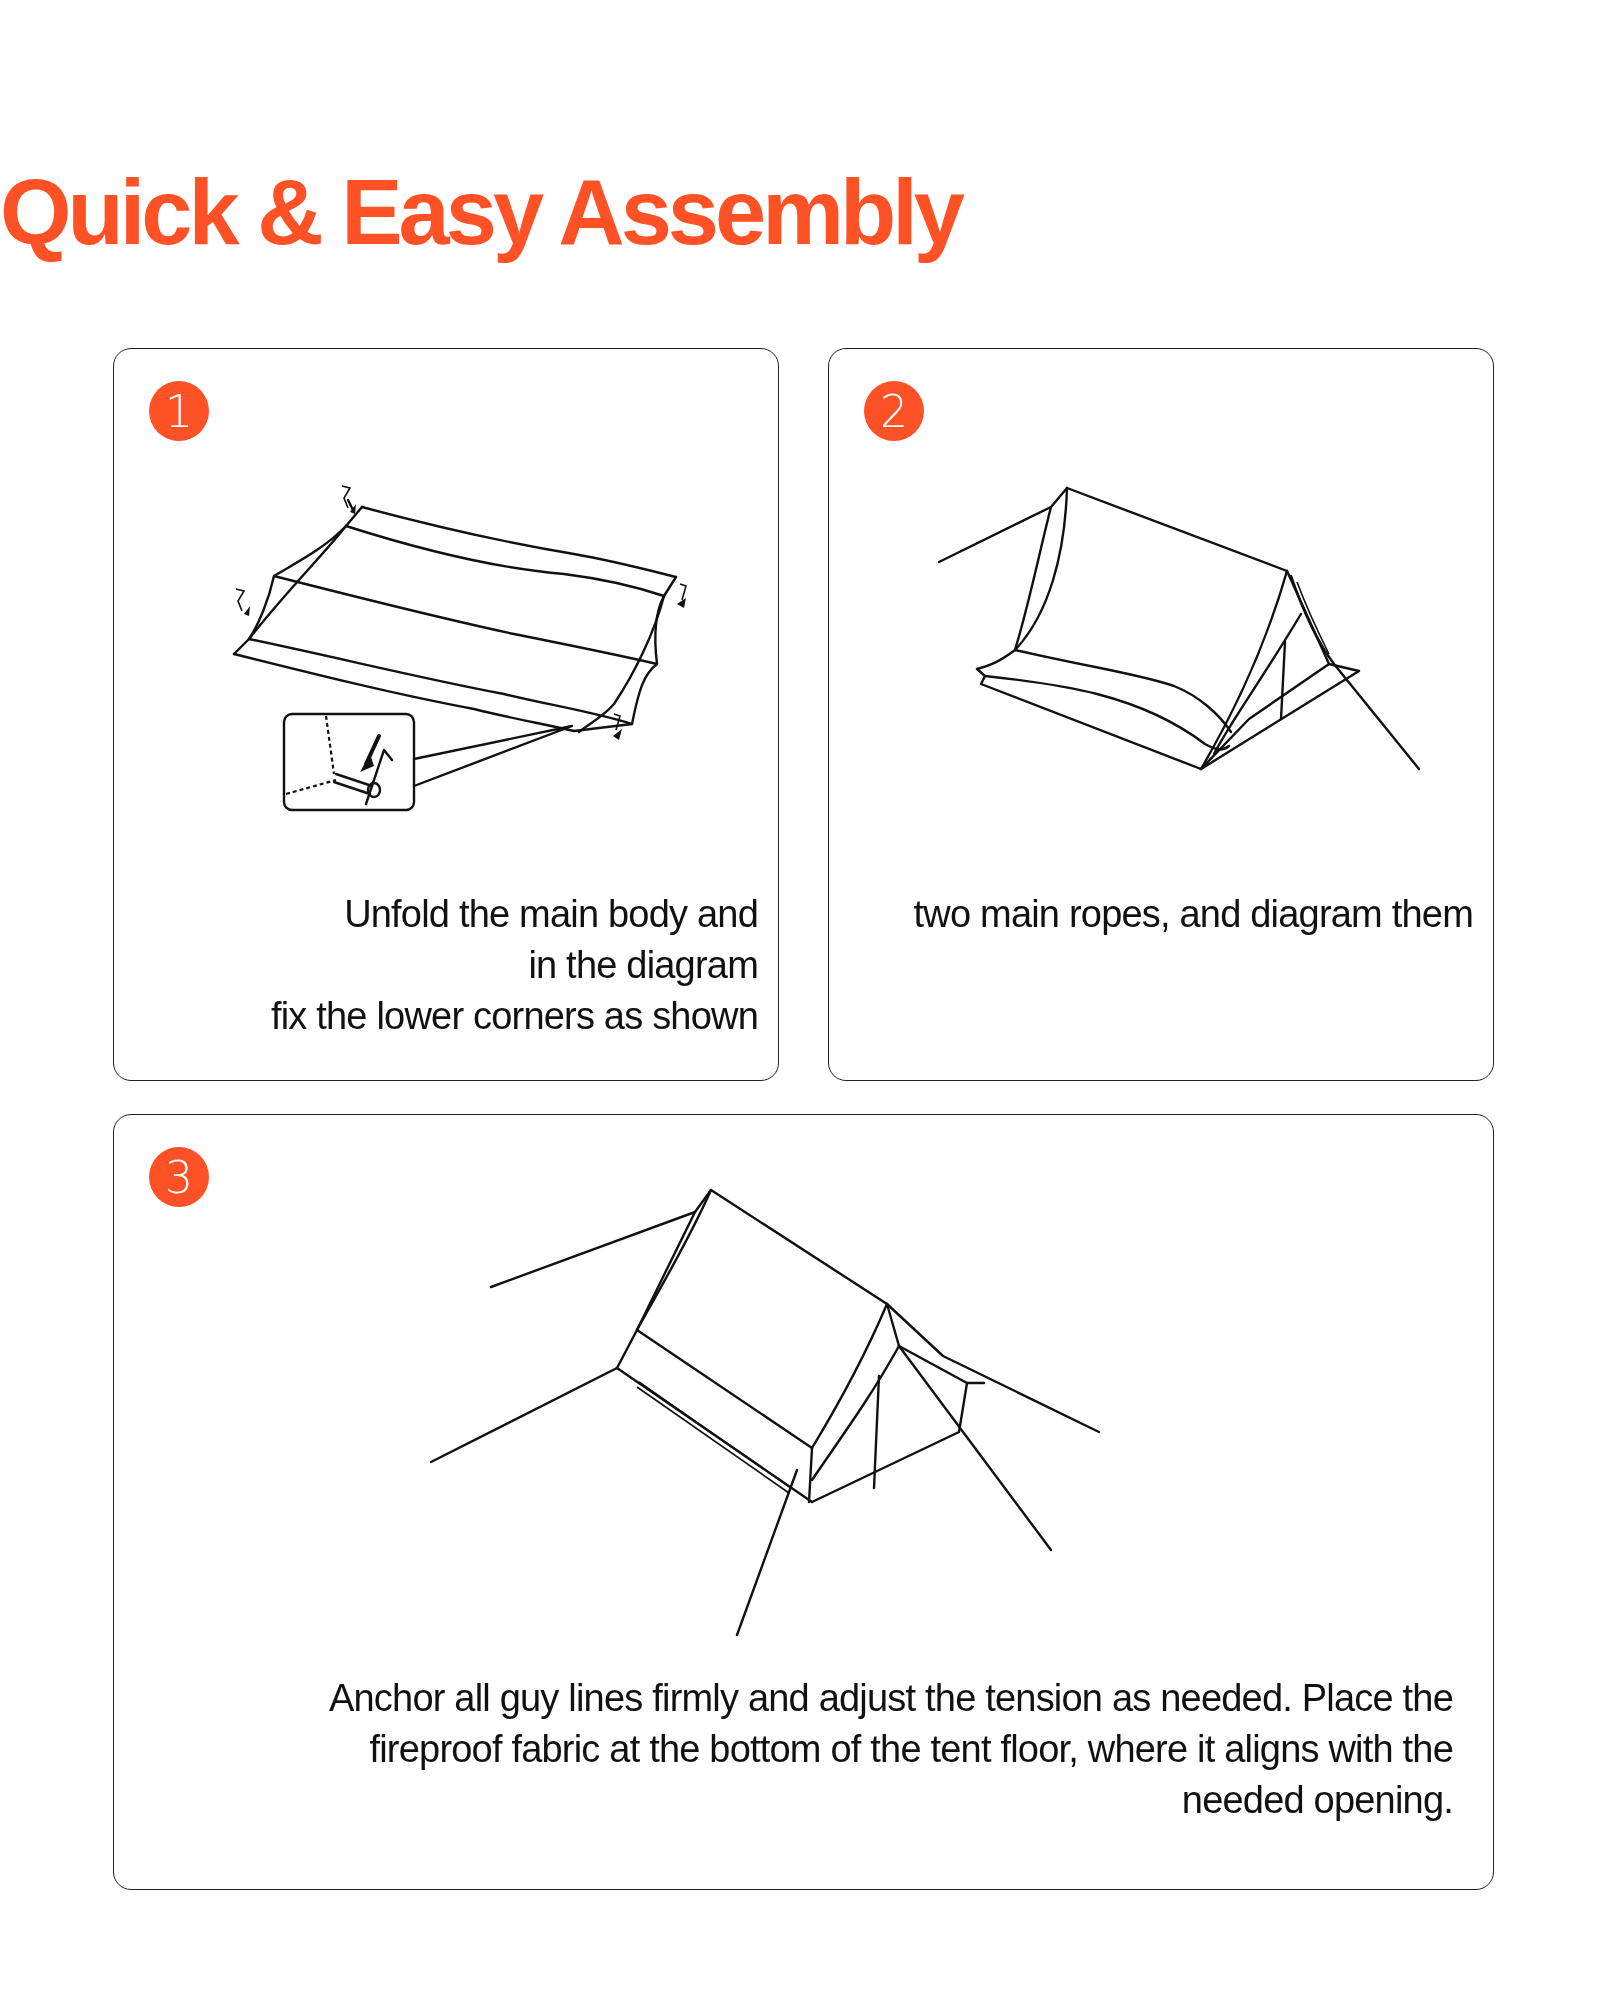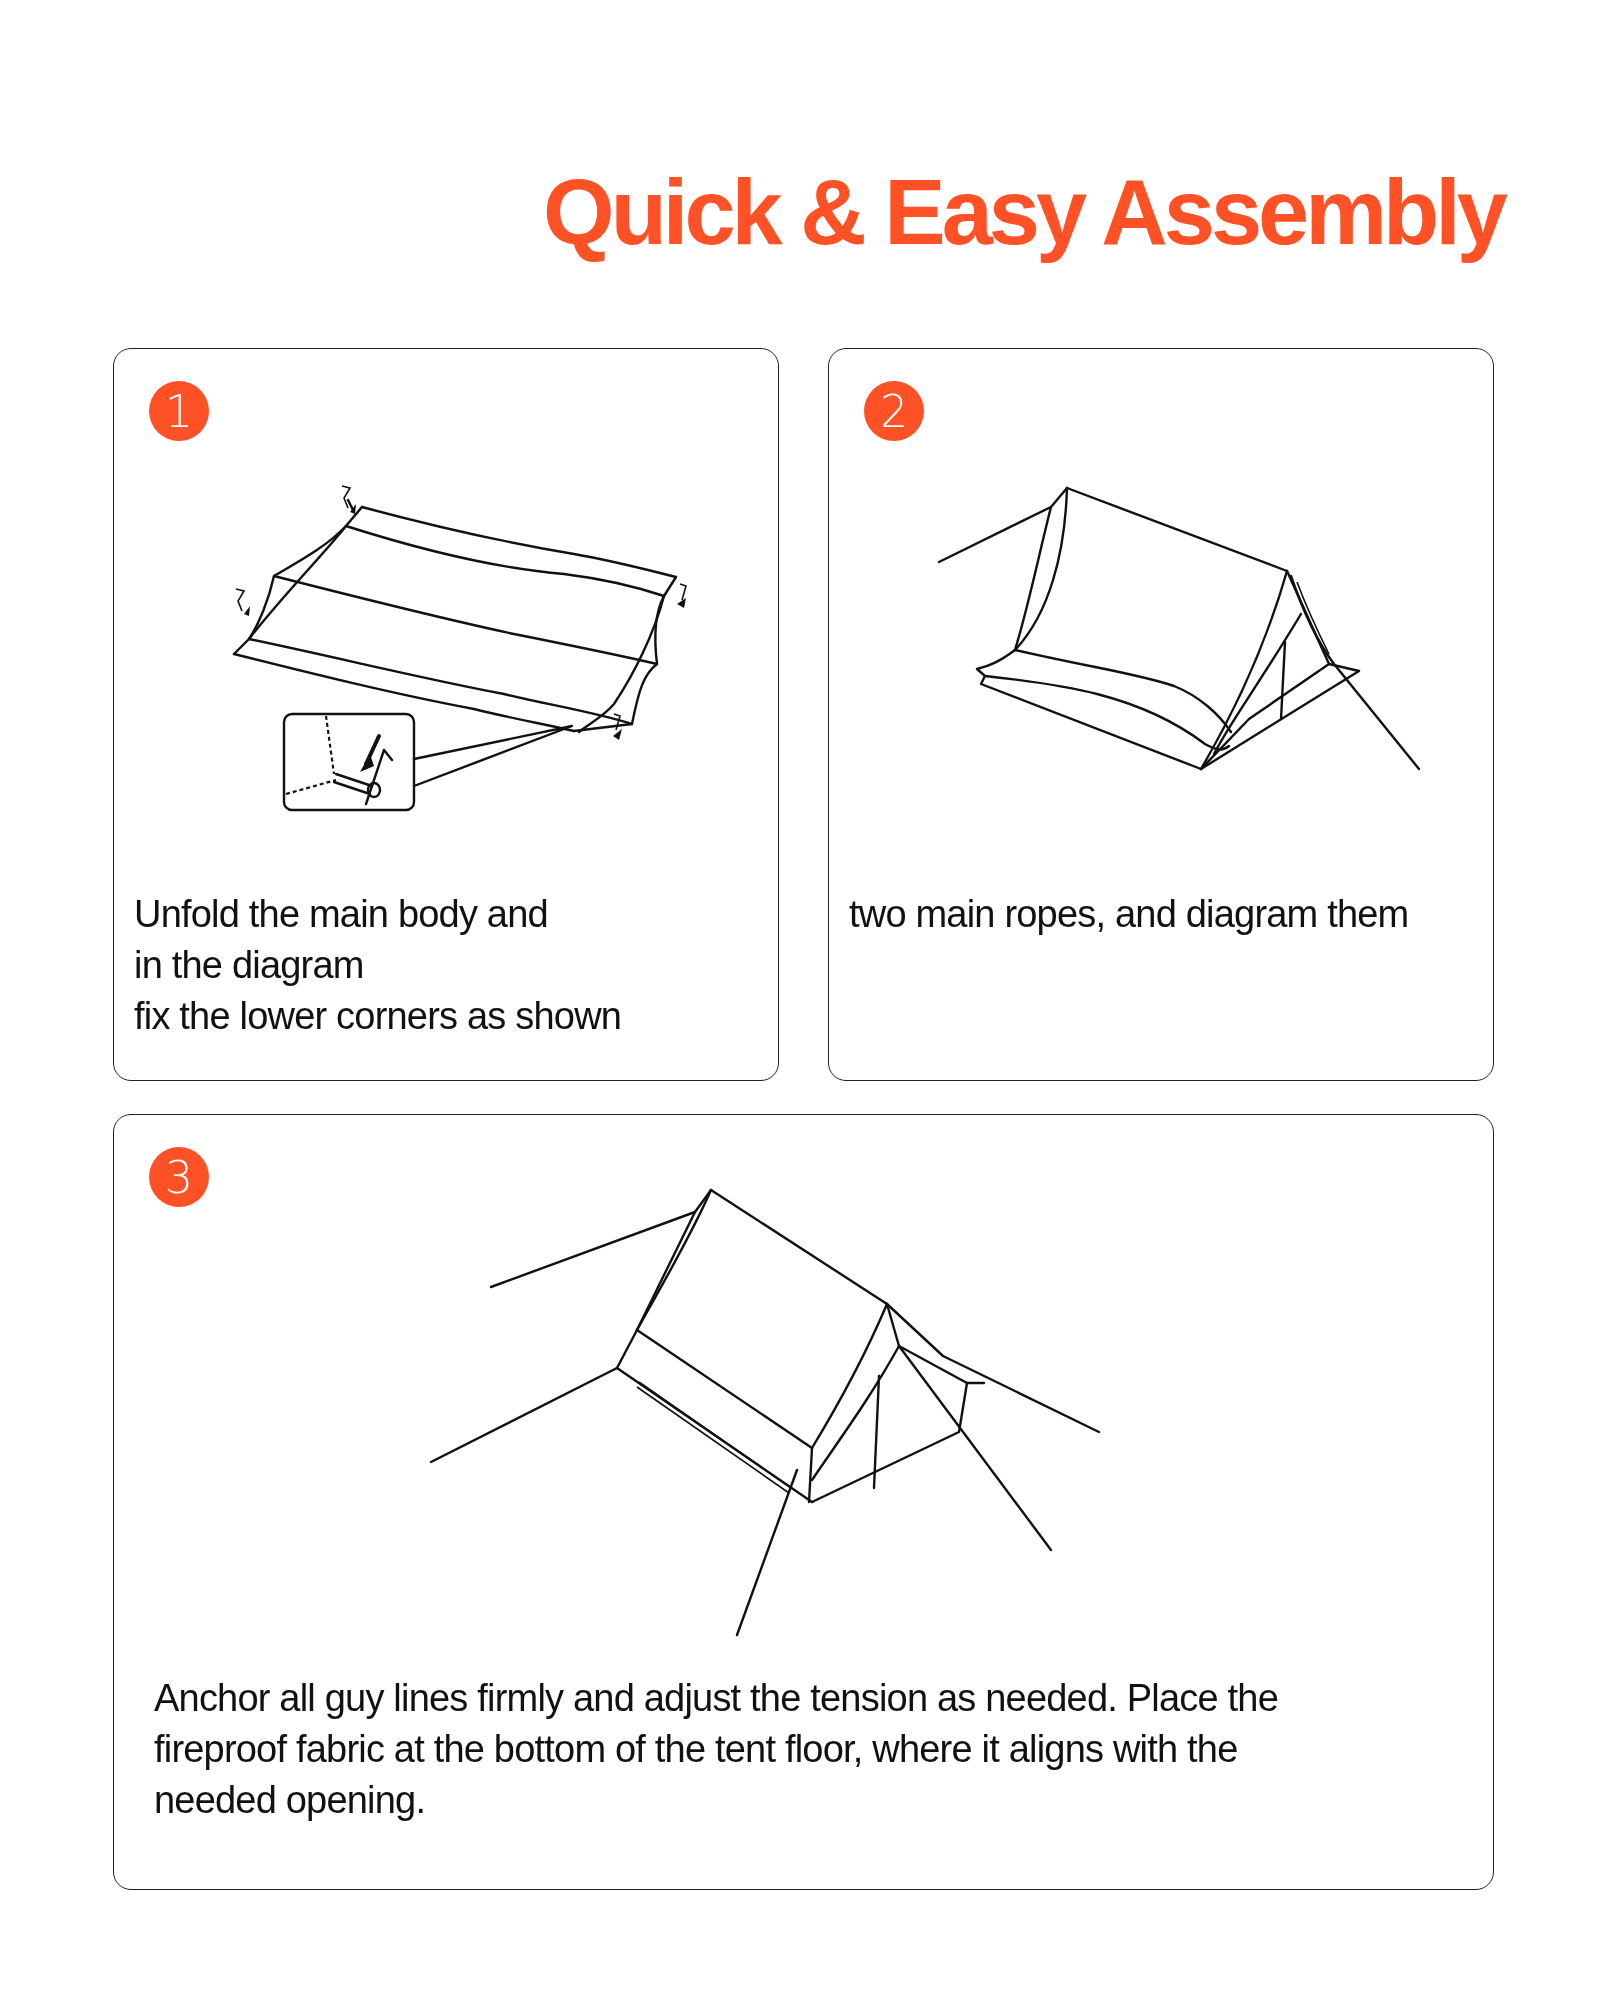--- a/index.html
+++ b/index.html
@@ -1,21 +1,21 @@
 <!DOCTYPE html>
 <html><head>
 <meta charset="utf-8">
 <style>
   * { margin: 0; padding: 0; box-sizing: border-box; }
   html, body { width: 1600px; height: 2000px; background: #ffffff; overflow: hidden; }
   body { position: relative; font-family: "Liberation Sans", "DejaVu Sans", sans-serif; color: #111; }
 
   .title {
     position: absolute; left: 0; top: 160px; width: 1504px;
-    text-align: right; font-weight: 700; font-size: 92px;
+    text-align: left; font-weight: 700; font-size: 92px;
     letter-spacing: -4px; color: #FF5126;
     font-family: "Liberation Sans", sans-serif;
   }
 
   .card {
     position: absolute; border: 1.5px solid #222; border-radius: 18px; background: #fff;
   }
   #card1 { left: 113px; top: 348px; width: 666px; height: 733px; }
   #card2 { left: 828px; top: 348px; width: 666px; height: 733px; }
   #card3 { left: 113px; top: 1114px; width: 1381px; height: 776px; }
@@ -26,21 +26,21 @@
     display: flex; align-items: center; justify-content: center;
     font-size: 44px; font-family: "DejaVu Sans", sans-serif; font-weight: 300;
   }
 
   .illus { position: absolute; }
   #card1 .illus { left: 100px; top: 125px; width: 480px; height: 350px; }
   #card2 .illus { left: 90px; top: 115px; width: 520px; height: 340px; }
   #card3 .illus { left: 305px; top: 55px; width: 830px; height: 500px; }
 
   .desc {
-    position: absolute; left: 20px; right: 20px; text-align: left;
+    position: absolute; left: 20px; right: 20px; text-align: right;
     font-size: 38px; line-height: 51px; letter-spacing: -0.8px; color: #111;
     font-family: "Liberation Sans", sans-serif;
   }
   #card1 .desc { top: 540px; }
   #card2 .desc { top: 540px; }
   #card3 .desc { top: 558px; left: 40px; right: 40px; }
   .desc span { display: block; }
 
   svg .ln { fill: none; stroke: #111; stroke-width: 2.4; stroke-linejoin: round; stroke-linecap: round; }
   svg .thin { fill: none; stroke: #111; stroke-width: 1.6; }

